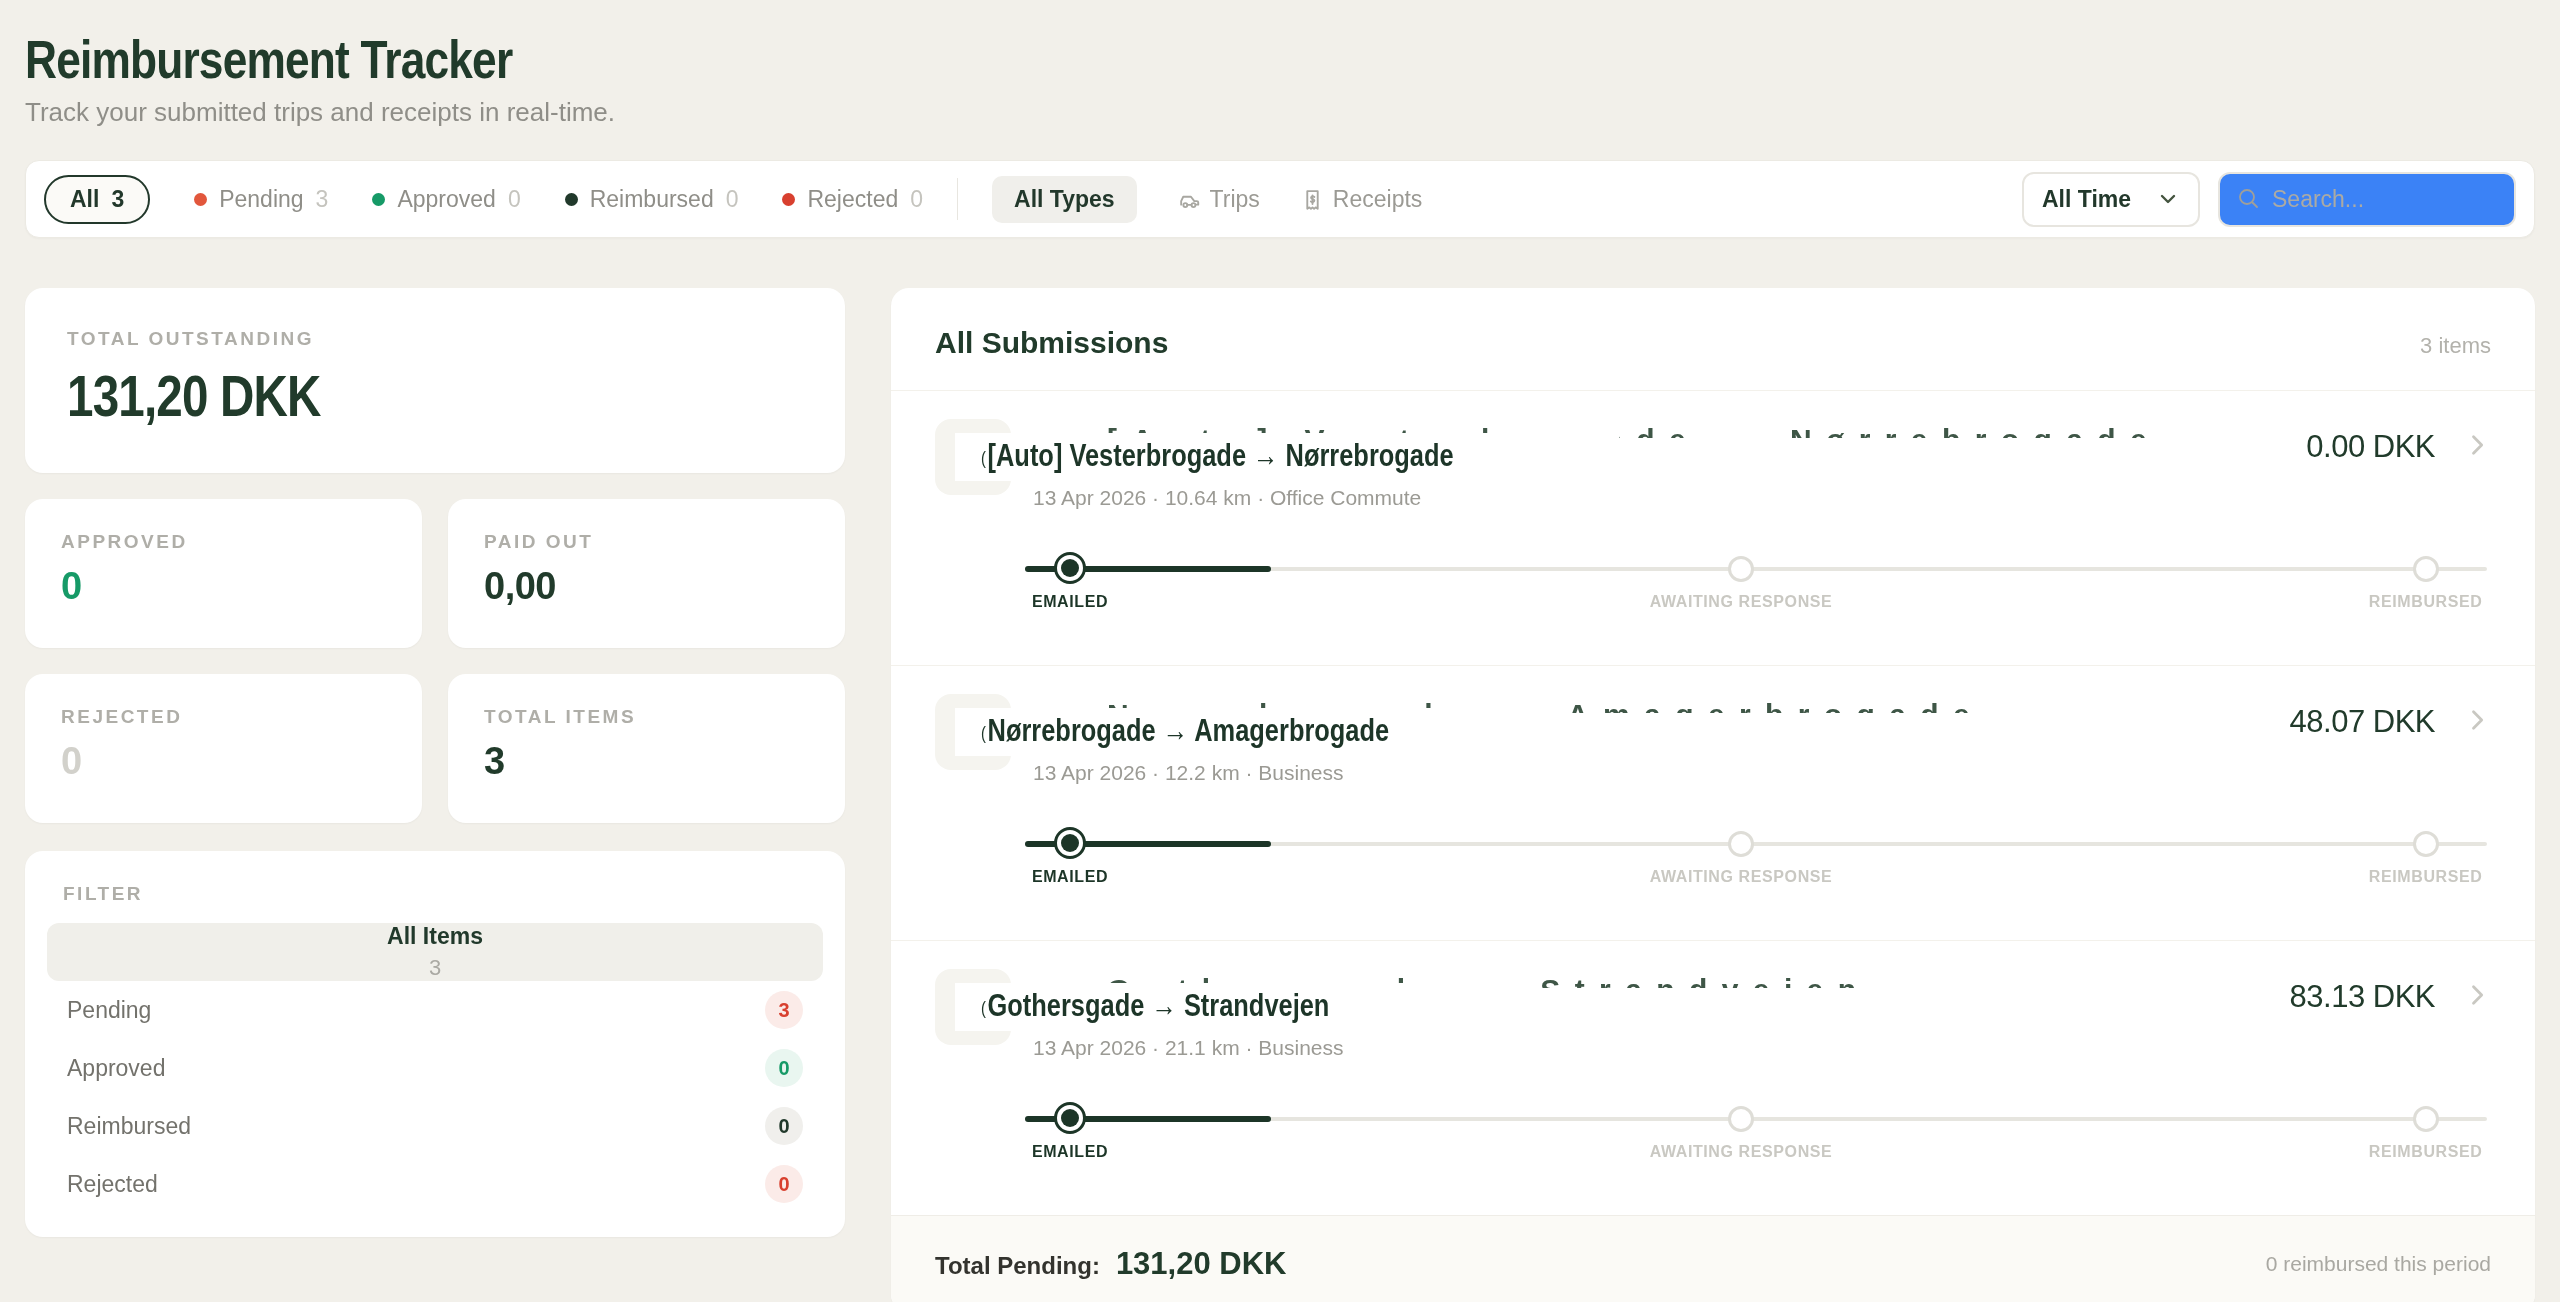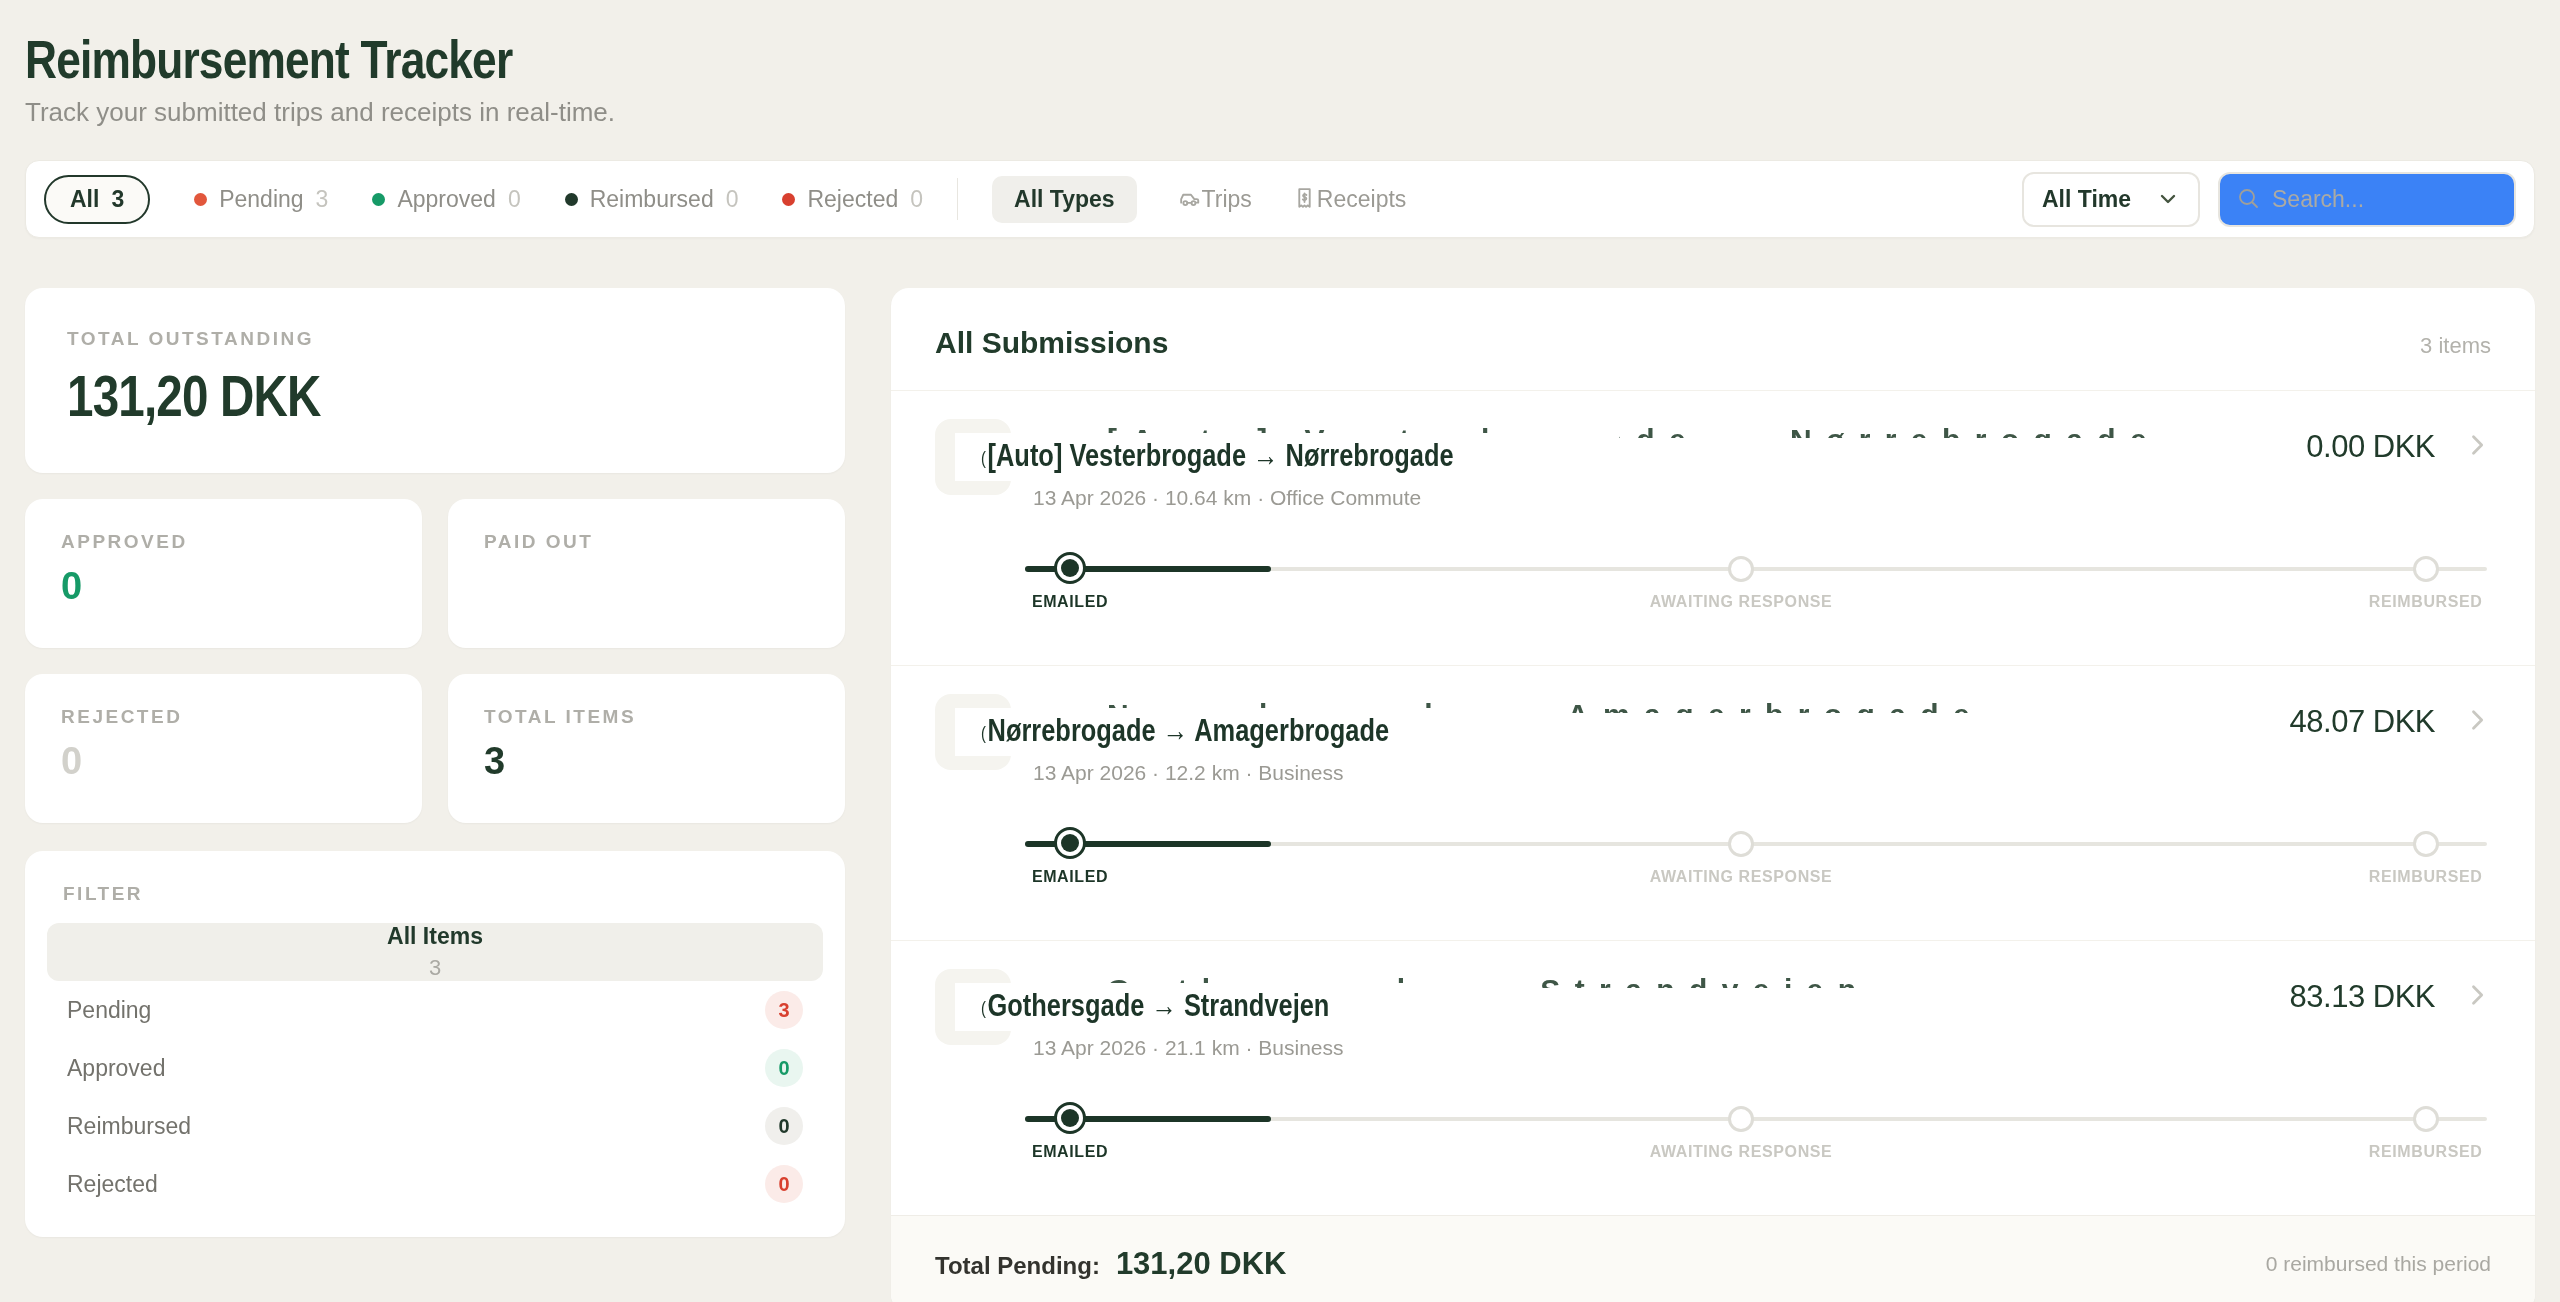--- a/index.html
+++ b/index.html
@@ -25,21 +25,21 @@
   }
   .pill-all {
     display:inline-flex; align-items:center; gap:12px; border:2.5px solid #22382B; border-radius:999px;
     background:#FBFAF7; padding:9px 24px; font-size:23px; font-weight:800; color:#22382B; cursor:pointer;
   }
   .status-tab { display:inline-flex; align-items:center; gap:12px; margin-left:44px; font-size:23px; color:#8F8E88; cursor:pointer; background:none; border:none; font-family:inherit; }
   .status-tab .dot { width:13px; height:13px; border-radius:50%; display:inline-block; }
   .status-tab .cnt { color:#C5C4BE; }
   .vdiv { width:1px; height:42px; background:#E8E6E0; margin:0 34px; }
   .type-tab-all { background:#F0EFEB; border-radius:10px; padding:10px 22px; font-size:23px; font-weight:800; color:#22382B; cursor:pointer; border:none; font-family:inherit; }
-  .type-tab { display:inline-flex; align-items:flex-start; gap:0; margin-left:40px; font-size:23px; color:#9B9A94; cursor:pointer; background:none; border:none; font-family:inherit; }
+  .type-tab { display:inline-flex; align-items:flex-end; gap:8px; margin-left:40px; font-size:23px; color:#9B9A94; cursor:pointer; background:none; border:none; font-family:inherit; }
   .type-tab svg { width:25px; height:25px; stroke:#A8A7A1; }
   .toolbar-spacer { flex:1; }
   .time-select {
     display:flex; align-items:center; justify-content:space-between; gap:20px; width:178px;
     border:2px solid #E7E5DF; border-radius:12px; padding:12px 18px; font-size:23px; font-weight:800; color:#22382B; cursor:pointer; background:#fff;
   }
   .time-select svg { width:24px; height:24px; stroke:#44543F; }
   .searchbox {
     display:flex; gap:12px; width:298px; margin-left:18px;
     border:2px solid #E7E5DF; border-radius:12px; padding:12px 16px; background:#3b82f6;
@@ -210,20 +210,21 @@
       <div class="summary-value"><span class="condensed">131,20 DKK</span></div>
     </section>
 
     <div class="stats-grid">
       <section class="card stat-card">
         <div class="mini-label">APPROVED</div>
         <div class="stat-value green">0</div>
       </section>
       <section class="card stat-card">
         <div class="mini-label">PAID OUT</div>
+        <div class="stat-value">0,00</div>
       </section>
       <section class="card stat-card">
         <div class="mini-label">REJECTED</div>
         <div class="stat-value muted">0</div>
       </section>
       <section class="card stat-card">
         <div class="mini-label">TOTAL ITEMS</div>
         <div class="stat-value">3</div>
       </section>
     </div>

